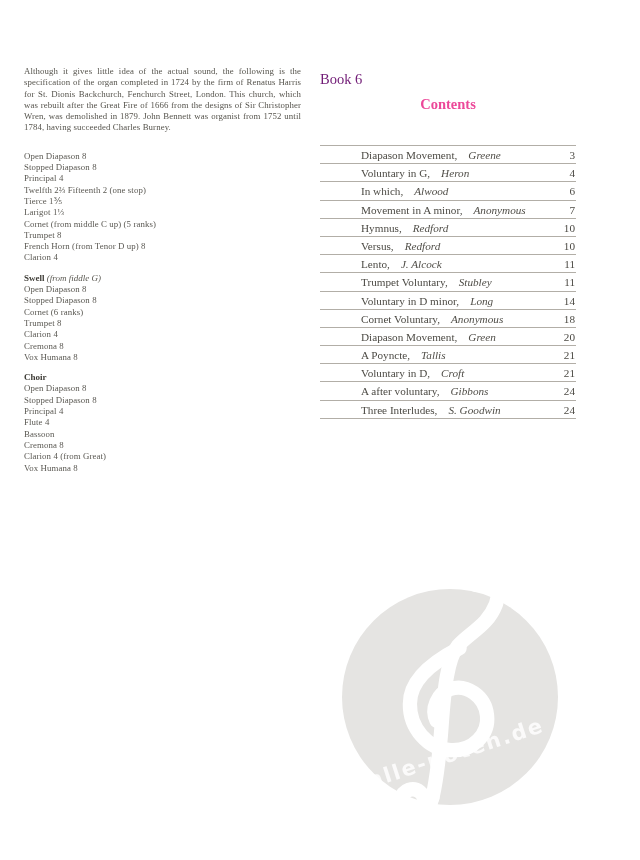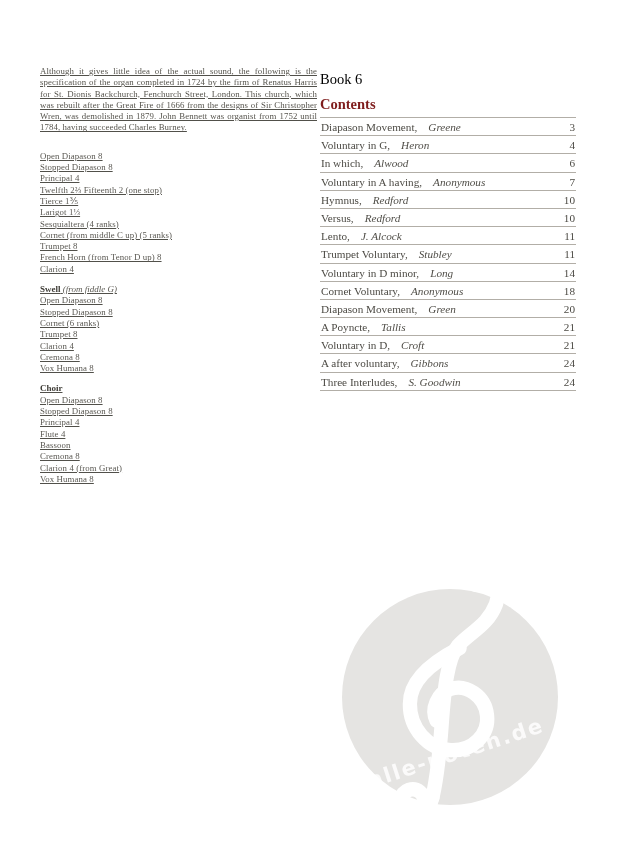--- a/index.html
+++ b/index.html
@@ -2,43 +2,43 @@
 <html><head>
 <meta charset="utf-8">
 <style>
   html,body{margin:0;padding:0;background:#ffffff;}
   .page{
     position:relative;width:640px;height:860px;background:#ffffff;overflow:hidden;
     font-family:"Liberation Serif","DejaVu Serif",serif;color:#51504a;
   }
 
   
-  .left-col{position:absolute;left:40px;top:66px;width:277px;text-decoration:underline;}
+  .left-col{position:absolute;left:24px;top:66px;width:277px;}
   .intro{
     margin:0 0 17px 0;font-size:8.8px;line-height:11.3px;
     text-align:justify;color:#56544d;letter-spacing:.1px;
   }
   .stoplist{margin:0 0 9px 0;}
   .stop-heading{font-size:9px;line-height:11.3px;color:#46443e;}
   .stop-title{font-weight:bold;color:#3d3b35;}
   .stop-note{font-style:italic;color:#5a5851;}
   .stop-line{font-size:8.8px;line-height:11.3px;color:#5a5852;letter-spacing:.1px;}
 
   
   .right-col{position:absolute;left:320px;top:70px;width:256px;}
-  .book-title{margin:0 0 7px 0;font-size:14.5px;line-height:18px;font-weight:normal;color:#000000;}
-  .contents-heading{margin:0 0 4px 0;font-size:14.5px;line-height:18px;font-weight:bold;color:#7f1d1d;}
+  .book-title{margin:0 0 7px 0;font-size:14.5px;line-height:18px;font-weight:normal;color:#701a75;}
+  .contents-heading{margin:0 0 32px 0;font-size:14.5px;line-height:18px;font-weight:bold;color:#ec4899;text-align:center;}
   .toc{border-bottom:1px solid #b2aea7;}
   .toc-row{
     display:flex;align-items:baseline;
     border-top:1px solid #b2aea7;
     padding:3px 1px 2px 1px;height:12.2px;
     font-size:11.2px;color:#4c4a44;
   }
-  .toc-title{white-space:nowrap;}
+  .toc-title{white-space:nowrap;margin-left:40px;}
   .toc-composer{font-style:italic;margin-left:11px;white-space:nowrap;color:#504e48;}
   .toc-page{margin-left:auto;}
 
   
   .watermark{position:absolute;left:0;top:0;width:640px;height:860px;pointer-events:none;}
   .wm-circle{
     position:absolute;left:342px;top:589px;width:216px;height:216px;
     border-radius:50%;background:#e5e4e2;
   }
   .wm-clef{position:absolute;left:362px;top:566px;width:180px;height:266px;transform:rotate(13deg);}
@@ -76,21 +76,20 @@
 
     <section class="stoplist">
           <div>
 
           <div class="stop-line">Open Diapason 8</div>
             <div class="stop-line">Stopped Diapason 8</div>
             <div class="stop-line">Principal 4</div>
             <div class="stop-line">Twelfth 2⅔ Fifteenth 2 (one stop)</div>
             <div class="stop-line">Tierce 1⅗</div>
             <div class="stop-line">Larigot 1⅓</div>
-            <div class="stop-line">Sesquialtera (4 ranks)</div>
             <div class="stop-line">Cornet (from middle C up) (5 ranks)</div>
             <div class="stop-line">Trumpet 8</div>
             <div class="stop-line">French Horn (from Tenor D up) 8</div>
             <div class="stop-line">Clarion 4</div>
           </div>
         </section>
         <section class="stoplist">
           <div class="stop-heading">
             <span class="stop-title">Swell</span>
             <span class="stop-note">(from fiddle G)</span>
@@ -141,21 +140,21 @@
           <span class="toc-title">Voluntary in G,</span>
           <span class="toc-composer">Heron</span>
           <span class="toc-page">4</span>
         </div>
         <div class="toc-row">
           <span class="toc-title">In which,</span>
           <span class="toc-composer">Alwood</span>
           <span class="toc-page">6</span>
         </div>
         <div class="toc-row">
-          <span class="toc-title">Voluntary in A having,</span>
+          <span class="toc-title">Movement in A minor,</span>
           <span class="toc-composer">Anonymous</span>
           <span class="toc-page">7</span>
         </div>
         <div class="toc-row">
           <span class="toc-title">Hymnus,</span>
           <span class="toc-composer">Redford</span>
           <span class="toc-page">10</span>
         </div>
         <div class="toc-row">
           <span class="toc-title">Versus,</span>

